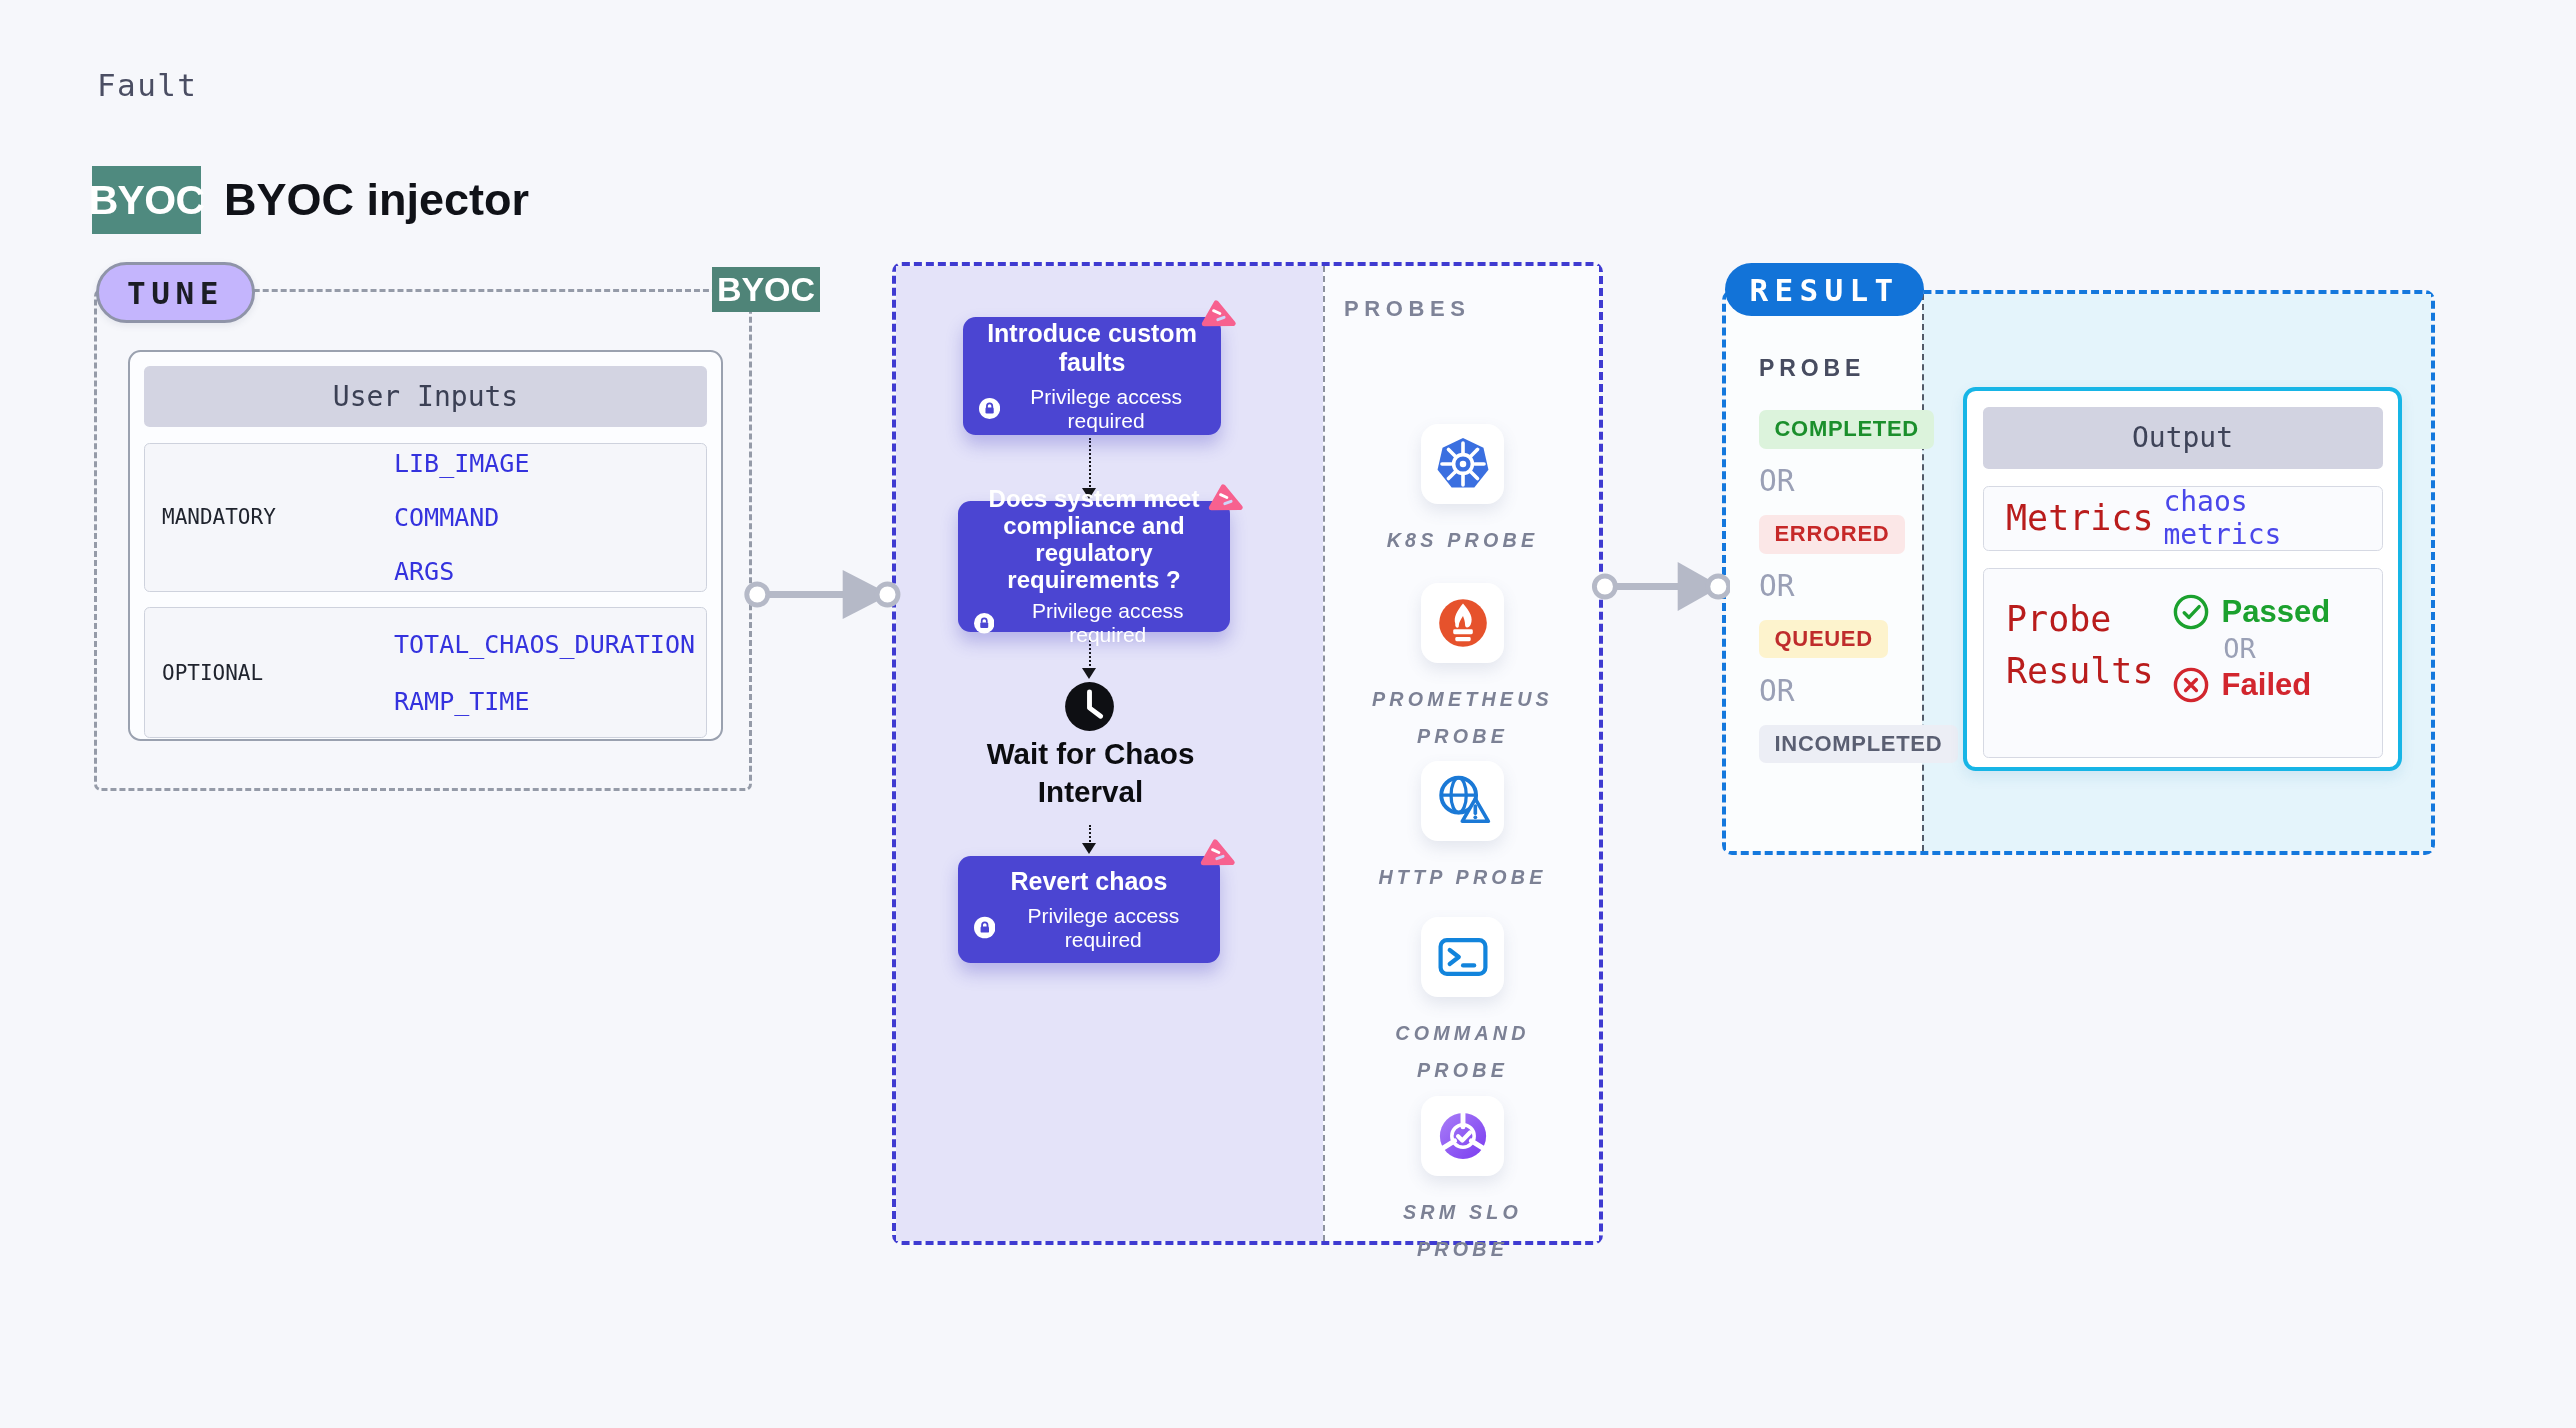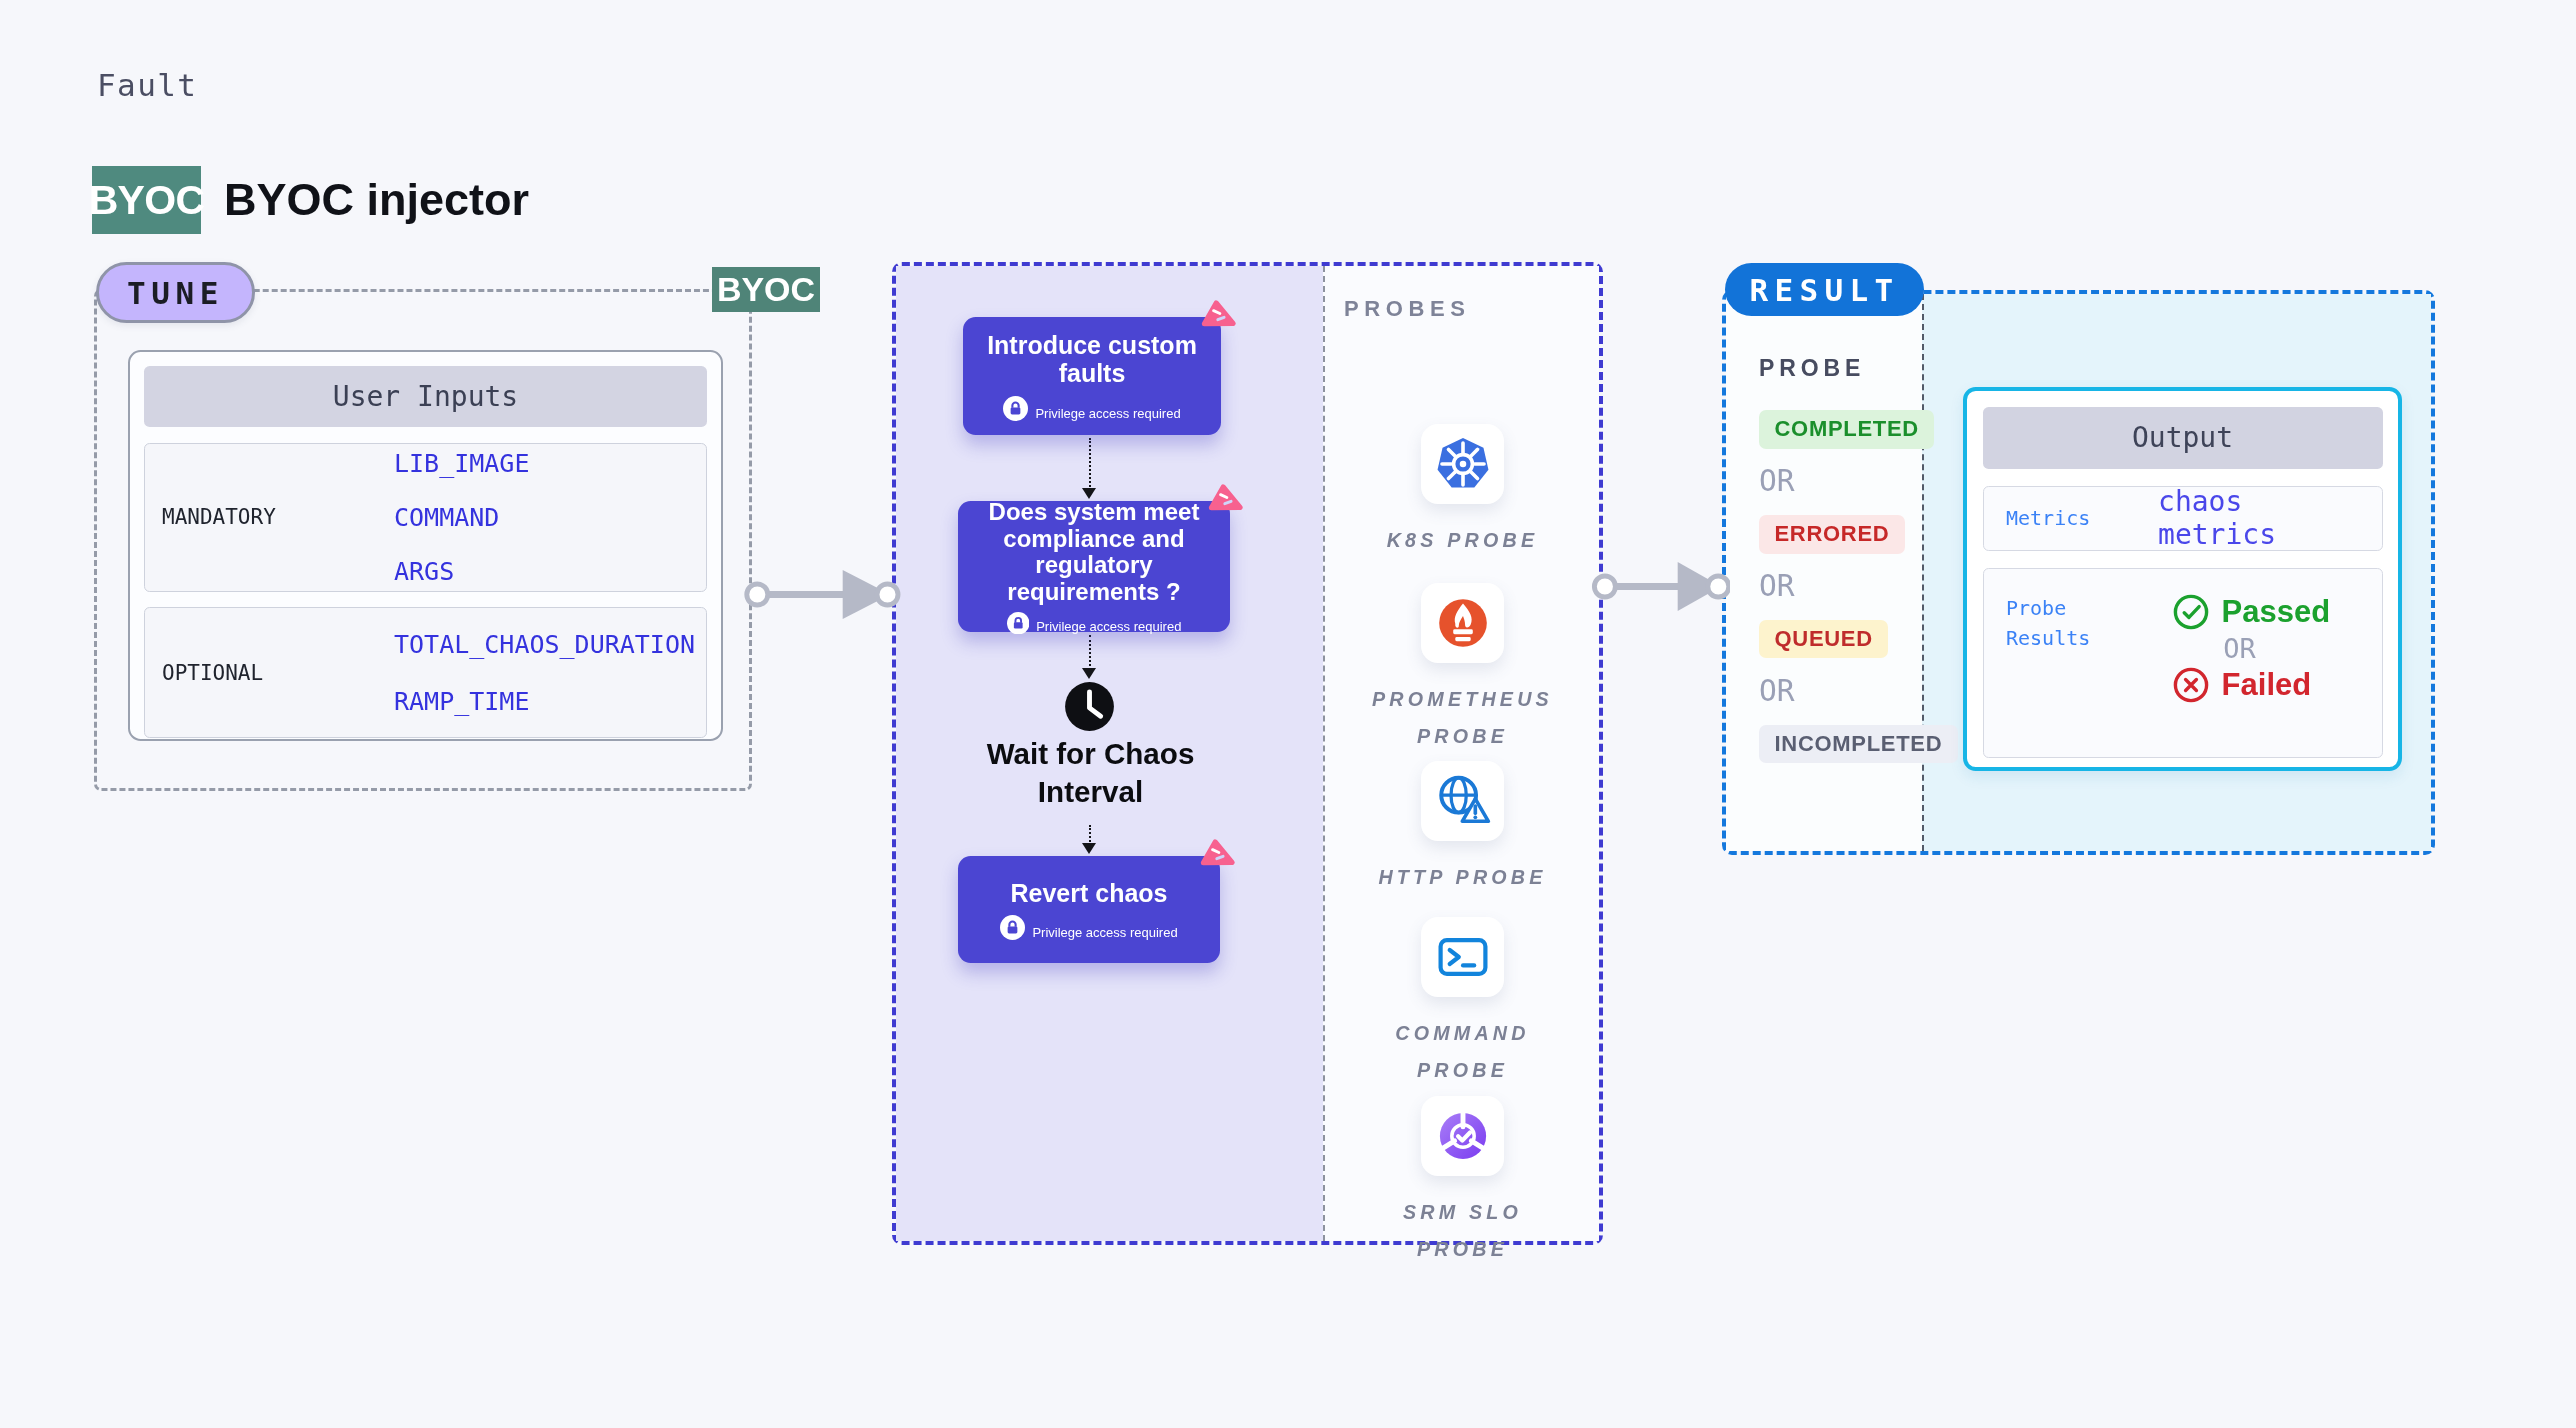--- a/index.html
+++ b/index.html
@@ -48,21 +48,21 @@
   .exec-left{width:427px;background:#e4e3f9;}
   .exec-right{flex:1;background:#fafbfe;border-left:2.8px dashed #8d929e;}
   .flow-node{background:#4b45d2;border-radius:12.7px;color:#fff;display:flex;flex-direction:column;
              align-items:center;justify-content:center;text-align:center;padding:8.4px 15.5px;box-sizing:border-box;
              box-shadow:0 9.9px 17px rgba(60,55,190,.28);z-index:3;}
   .node-title{font-weight:bold;font-size:25px;line-height:1.14;}
   .node1{left:963px;top:317px;width:258px;height:118px;}
   .node2{left:958px;top:501px;width:272px;height:131px;}
   .node2 .node-title{font-size:24px;line-height:1.12;}
   .node3{left:958px;top:856px;width:262px;height:107px;}
-  .priv{margin-top:8.4px;display:flex;align-items:flex-end;gap:7px;font-size:13px;color:#ffffff;}
+  .priv{margin-top:8.4px;display:flex;align-items:center;gap:7px;font-size:21px;color:#ffffff;}
   .chaos-badge{width:35px;height:35px;z-index:4;transform:rotate(-8deg);}
   .dotline{border-left:2.8px dotted #141519;width:0;}
   .dl1{left:1089px;top:438px;height:52px;}
   .dl2{left:1089px;top:635px;height:35px;}
   .dl3{left:1089px;top:825px;height:19.7px;}
   .arrowhead{width:0;height:0;border-left:7.7px solid transparent;border-right:7.7px solid transparent;
              border-top:11.3px solid #141519;}
   .ah1{left:1082px;top:488px;} .ah2{left:1082px;top:668px;} .ah3{left:1082px;top:843px;}
   .clock-wrap{left:1063px;top:680px;width:53px;height:53px;}
   .wait-label{left:971px;top:735px;width:239px;text-align:center;font-weight:bold;font-size:29.6px;
@@ -91,21 +91,21 @@
   .b-muted{background:#eceef5;color:#5a5f72;}
   .or{font-family:"DejaVu Sans Mono",monospace;font-size:29.6px;color:#9aa0b6;line-height:1;}
 
   .output-card{left:1963px;top:387px;width:439px;height:384px;background:#fff;border:4.9px solid #17b5e6;
                border-radius:12.7px;padding:15.5px;box-sizing:border-box;box-shadow:0 5.6px 14px rgba(20,120,180,.10);z-index:3;}
   .output-header{height:62px;background:#d2d3e1;border-radius:5.6px;display:flex;align-items:center;justify-content:center;
                  font-size:28px;color:#3e4358;}
   .o-row{margin-top:17px;background:#fafbfe;border:1.4px solid #d6d9e3;border-radius:5.6px;box-sizing:border-box;
          display:flex;padding:0 22.5px;}
   .metrics-row{height:65px;align-items:center;}
-  .o-label{width:155px;font-size:20px;color:#3b82f6;white-space:pre-line;line-height:1.5;}
+  .o-label{width:155px;font-size:35px;color:#b91c1c;white-space:pre-line;line-height:1.5;}
   .metrics-value{font-size:28px;color:#4a47ea;margin-left:9.9px;}
   .pr-row{height:190px;padding-top:24px;}
   .pr-values{display:flex;flex-direction:column;gap:4px;margin-left:11.3px;}
   .pr-line{display:flex;align-items:center;gap:11.3px;}
   .passed-text{font-weight:bold;font-size:31px;color:#1ba12e;}
   .failed-text{font-weight:bold;font-size:31px;color:#d2262e;}
   .pr-or{margin-left:51px;font-size:27px;}
 
   .arrow-svg{z-index:5;}
 </style>

